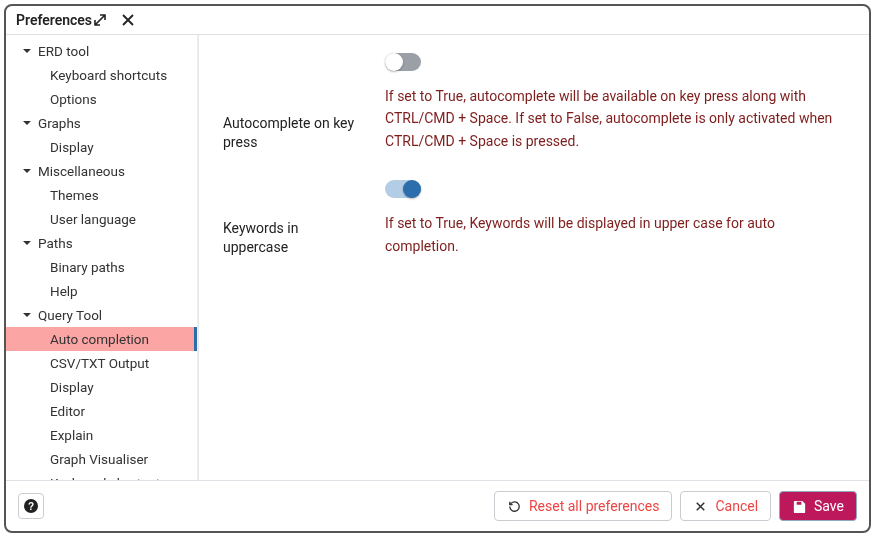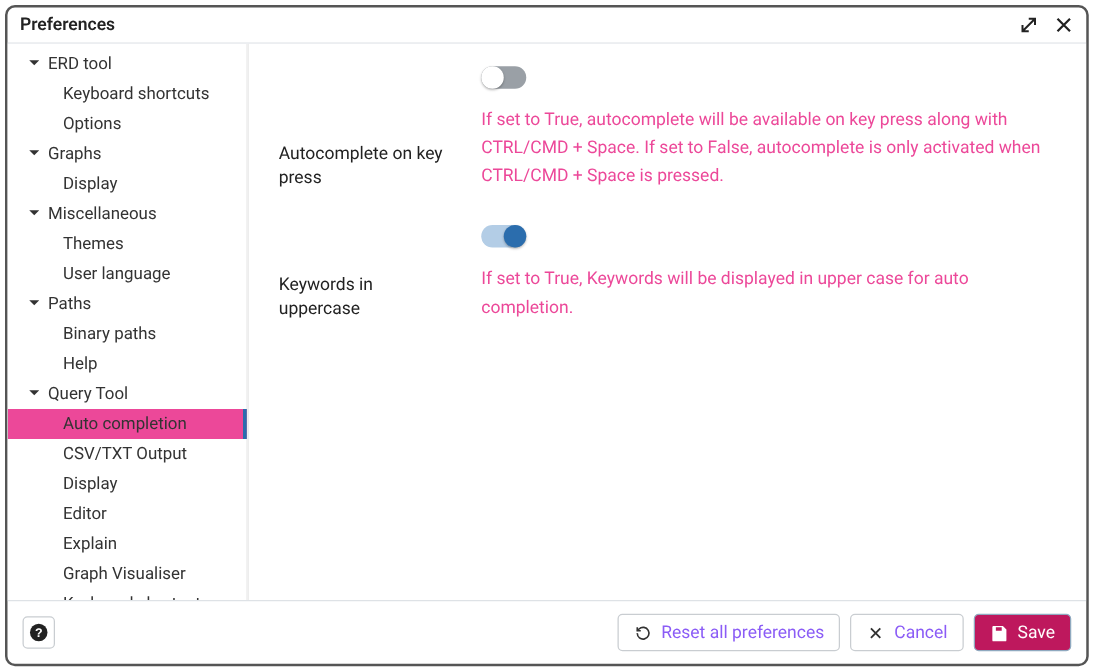--- a/index.html
+++ b/index.html
@@ -17,21 +17,21 @@
       border: 2px solid #555;
       border-radius: 8px;
       display: flex;
       flex-direction: column;
       background: #fff;
       overflow: hidden;
     }
     .title-bar {
       display: flex;
       align-items: center;
-      justify-content: space-between;
+      justify-content: flex-start;
       padding: 6px 10px;
       border-bottom: 1px solid #dee2e6;
       font-weight: 600;
       font-size: 14px;
       color: #222;
     }
     .title-bar .actions {
       display: flex;
       gap: 12px;
     }
@@ -67,21 +67,21 @@
     }
     .tree-group-header svg { width: 10px; height: 10px; flex-shrink:0; }
     .tree-item {
       padding: 4px 20px 4px 44px;
       font-size: 13.5px;
       color: #333;
       cursor: pointer;
       border-right: 3px solid transparent;
     }
     .tree-item.selected {
-      background: #ec4899;
+      background: #fca5a5;
       border-right: 3px solid #2b6dad;
     }
     .sidebar::-webkit-scrollbar { width: 10px; }
     .sidebar::-webkit-scrollbar-track { background: #f2f2f2; }
     .sidebar::-webkit-scrollbar-thumb { background: #c9c9c9; border-radius: 5px; }
     .content {
       flex: 1;
       padding: 18px 24px;
       overflow-y: auto;
       border-left: 1px solid #e8e8e8;
@@ -120,21 +120,21 @@
       top: 0;
       box-shadow: 0 1px 2px rgba(0,0,0,0.3);
     }
     .toggle.off .knob { left: 0; }
     .toggle.on .knob {
       right: 0;
       background: #2b6dad;
     }
     .pref-desc {
       font-size: 14px;
-      color: #ec4899;
+      color: #7f1d1d;
       line-height: 1.6;
     }
     .footer {
       border-top: 1px solid #dee2e6;
       padding: 10px 12px;
       display: flex;
       align-items: center;
       justify-content: space-between;
     }
     .help-btn {
@@ -154,21 +154,21 @@
     .btn {
       border: 1px solid #c9cdd1;
       border-radius: 4px;
       padding: 6px 12px;
       font-size: 14px;
       display: flex;
       align-items: center;
       gap: 7px;
       cursor: pointer;
       background: #fff;
-      color: #8b5cf6;
+      color: #ef4444;
     }
     .btn svg { width:15px; height:15px; }
     .btn.save {
       background: #be185d;
       color: #fff;
       border-color: #8fa9bf;
     }
   </style>
 </head>
 <body>

